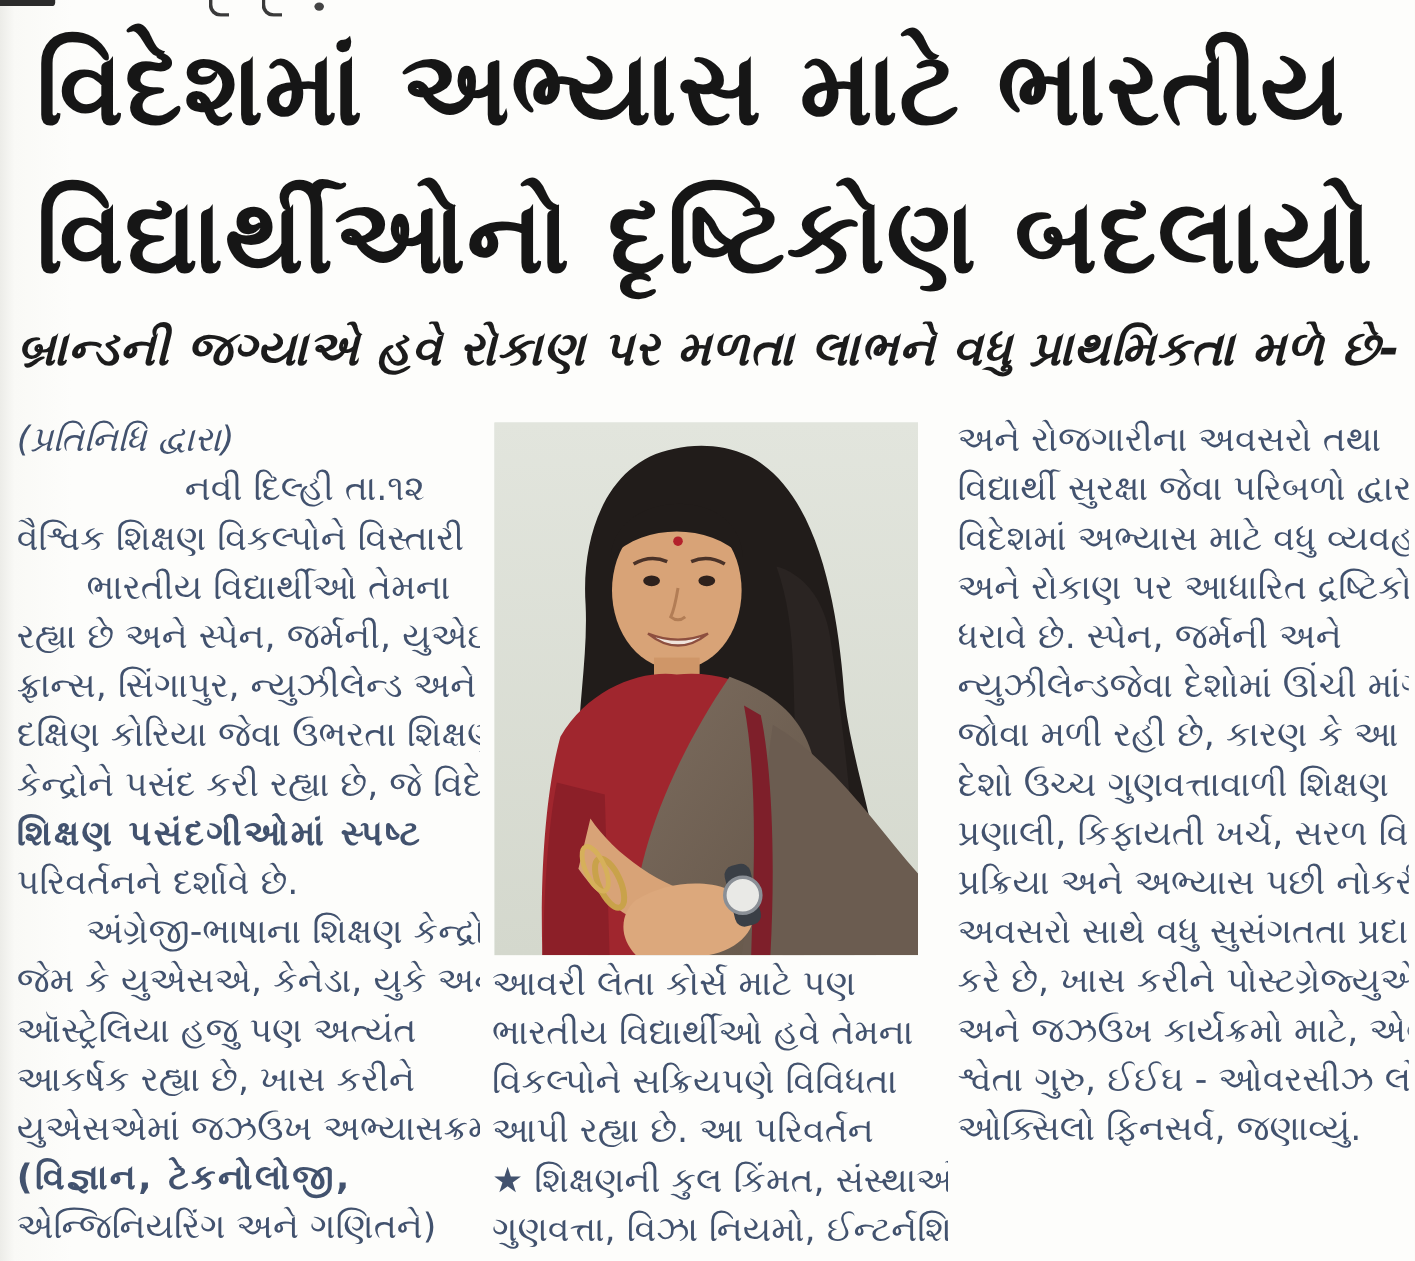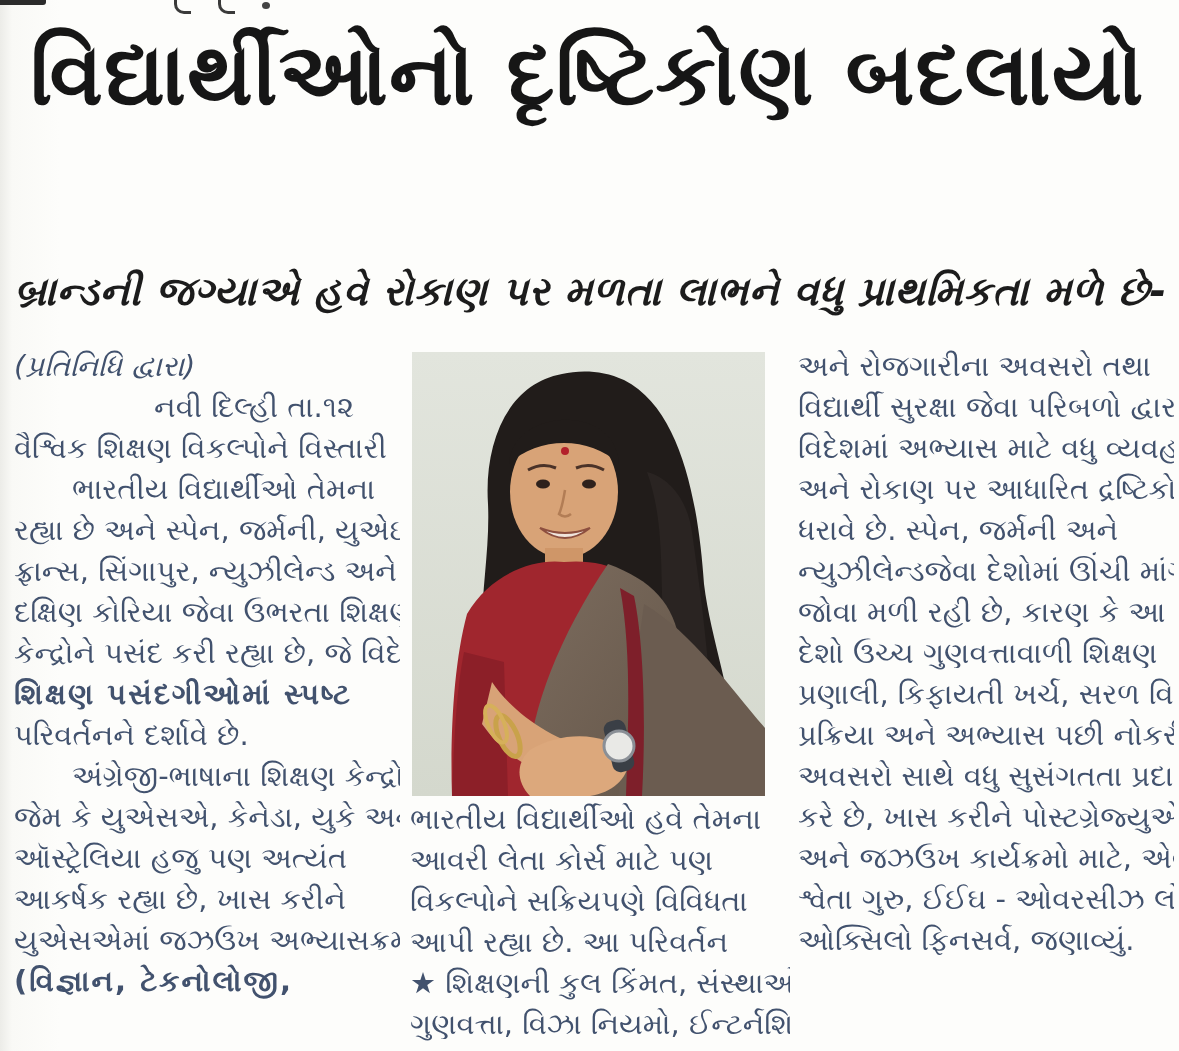--- a/index.html
+++ b/index.html
@@ -56,20 +56,21 @@
 <body>
 
 <div class="page">
 
   <div class="frag frag-bar"></div>
   <div class="frag frag-curl frag-c1"></div>
   <div class="frag frag-curl frag-c2"></div>
   <div class="frag frag-dot"></div>
 
   <div class="headline">
+    <div class="hl">વિદેશમાં અભ્યાસ માટે ભારતીય</div>
     <div class="hl">વિદ્યાર્થીઓનો દૃષ્ટિકોણ બદલાયો છે</div>
   </div>
 
   <div class="subheadline">બ્રાન્ડની જગ્યાએ હવે રોકાણ પર મળતા લાભને વધુ પ્રાથમિકતા મળે છે- શ્વેતા ગુરુ</div>
 
   <div class="col col-left">
     <div class="byline">(પ્રતિનિધિ દ્વારા)</div>
     <div class="tline dateline">નવી દિલ્હી તા.૧૨</div>
     <div>
         <div class="tline">વૈશ્વિક શિક્ષણ વિકલ્પોને વિસ્તારી</div>
@@ -79,20 +80,21 @@
         <div class="tline">દક્ષિણ કોરિયા જેવા ઉભરતા શિક્ષણ</div>
         <div class="tline">કેન્દ્રોને પસંદ કરી રહ્યા છે, જે વિદેશી</div>
         <div class="tline spread">શિક્ષણ પસંદગીઓમાં સ્પષ્ટ</div>
         <div class="tline">પરિવર્તનને દર્શાવે છે.</div>
         <div class="tline indent">અંગ્રેજી-ભાષાના શિક્ષણ કેન્દ્રો</div>
         <div class="tline">જેમ કે યુએસએ, કેનેડા, યુકે અને</div>
         <div class="tline">ઑસ્ટ્રેલિયા હજુ પણ અત્યંત</div>
         <div class="tline">આકર્ષક રહ્યા છે, ખાસ કરીને</div>
         <div class="tline">યુએસએમાં જઝઉખ અભ્યાસક્રમો</div>
         <div class="tline spread">(વિજ્ઞાન, ટેકનોલોજી,</div>
+        <div class="tline">એન્જિનિયરિંગ અને ગણિતને)</div>
       </div>
   </div>
 
   <div class="col col-mid">
     <div class="photo">
       <svg width="353" height="444" viewBox="0 0 353 444" role="img">
         <defs>
           <linearGradient id="wall" x1="0" y1="0" x2="0" y2="1">
             <stop offset="0" stop-color="#e2e5dd"></stop>
             <stop offset="1" stop-color="#d4d8cd"></stop>
@@ -122,22 +124,22 @@
         <path fill="#7e1f2a" d="M208,236 C220,300 216,380 214,444 L230,444 C234,372 232,292 222,244 Z"></path>
         <path fill="#d8a377" d="M80,330 C100,360 140,388 178,396 L170,430 C130,428 92,404 70,372 Z"></path>
         <path fill="#dca87c" d="M118,398 C150,378 196,380 214,402 C222,420 204,440 178,444 L118,444 C104,430 104,410 118,398 Z"></path>
         <ellipse cx="96" cy="384" rx="9" ry="22" fill="none" stroke="#c9a24a" stroke-width="5" transform="rotate(-24 96 384)"></ellipse>
         <ellipse cx="84" cy="372" rx="8" ry="20" fill="none" stroke="#d6b05a" stroke-width="4" transform="rotate(-24 84 372)"></ellipse>
         <rect x="196" y="368" width="22" height="52" rx="8" fill="#3a3f46" transform="rotate(-14 207 394)"></rect>
         <circle cx="207" cy="394" r="15" fill="#e9e9e6" stroke="#8a8f96" stroke-width="3"></circle>
       </svg>
     </div>
     <div>
+        <div class="tline">આવરી લેતા કોર્સ માટે પણ</div>
         <div class="tline">ભારતીય વિદ્યાર્થીઓ હવે તેમના</div>
-        <div class="tline">આવરી લેતા કોર્સ માટે પણ</div>
         <div class="tline">વિકલ્પોને સક્રિયપણે વિવિધતા</div>
         <div class="tline">આપી રહ્યા છે. આ પરિવર્તન</div>
         <div class="tline">★ શિક્ષણની કુલ કિંમત, સંસ્થાઓની</div>
         <div class="tline">ગુણવત્તા, વિઝા નિયમો, ઈન્ટર્નશિપ</div>
       </div>
   </div>
 
   <div class="col col-right">
     <div>
         <div class="tline">અને રોજગારીના અવસરો તથા</div>

